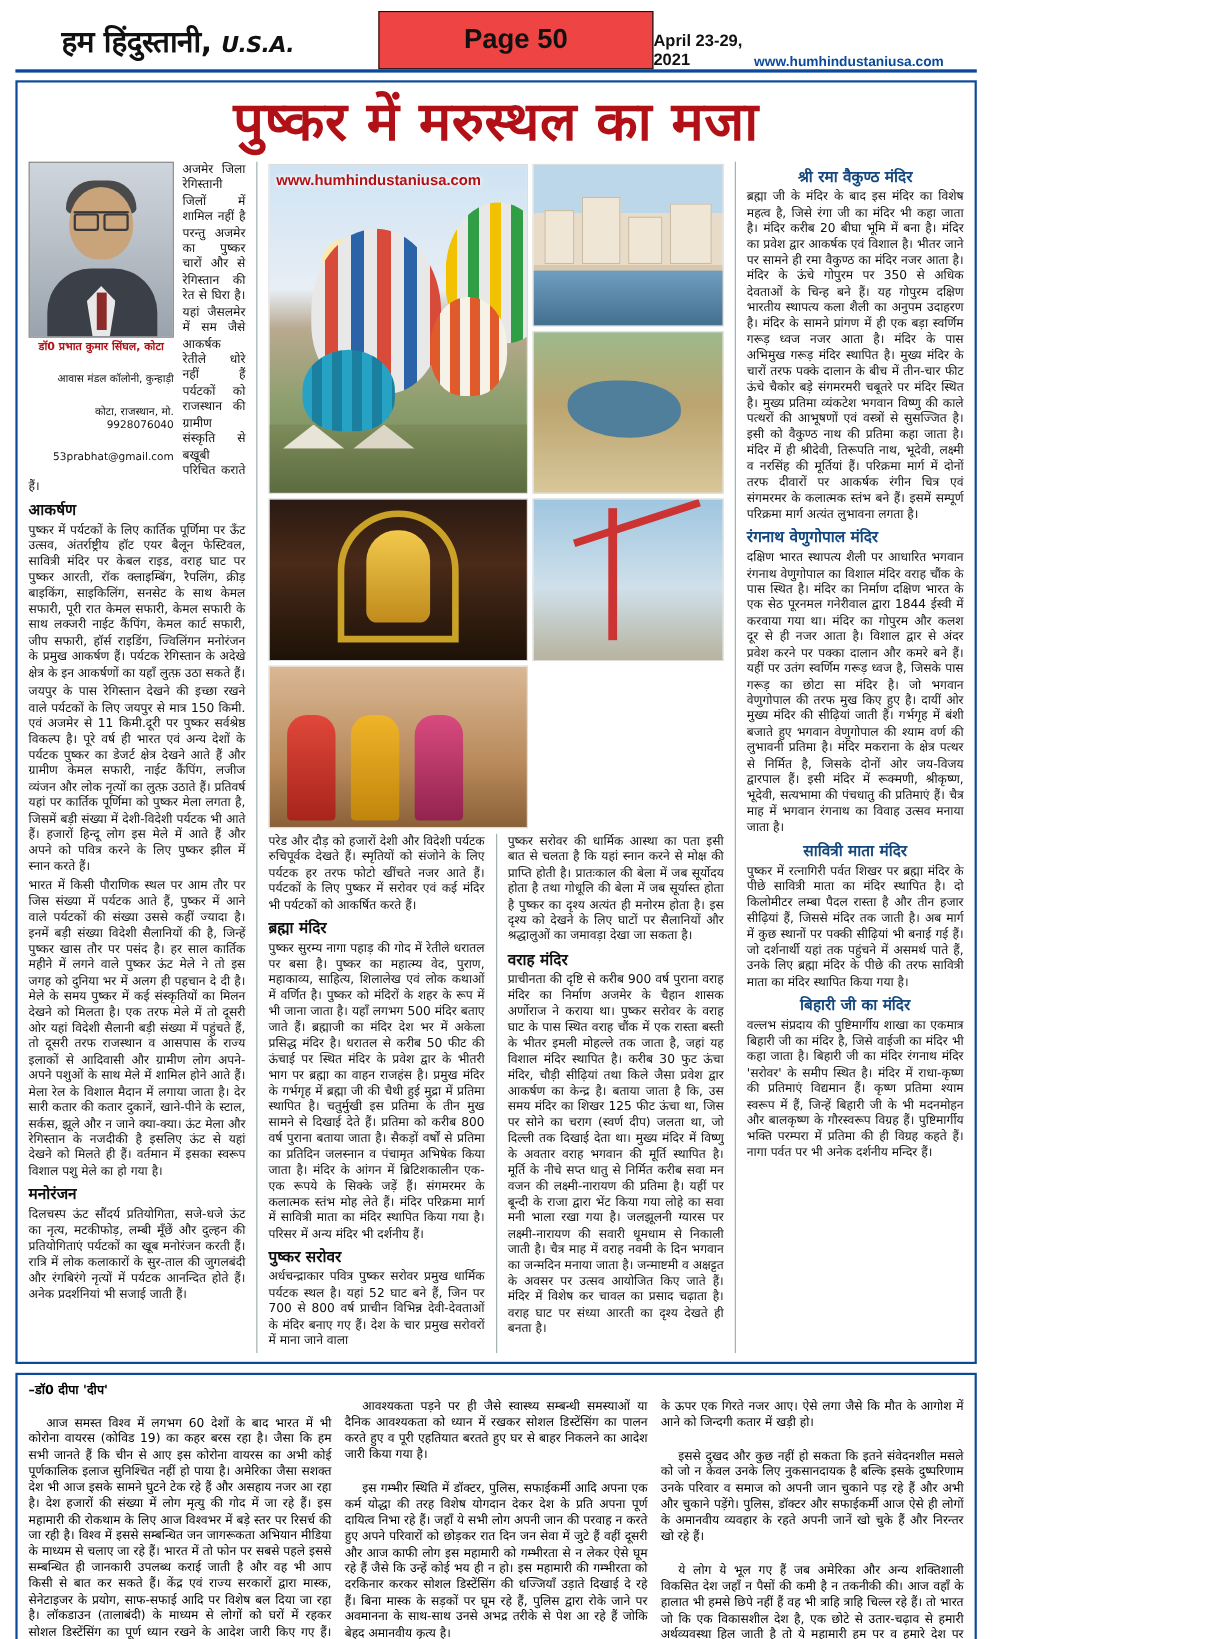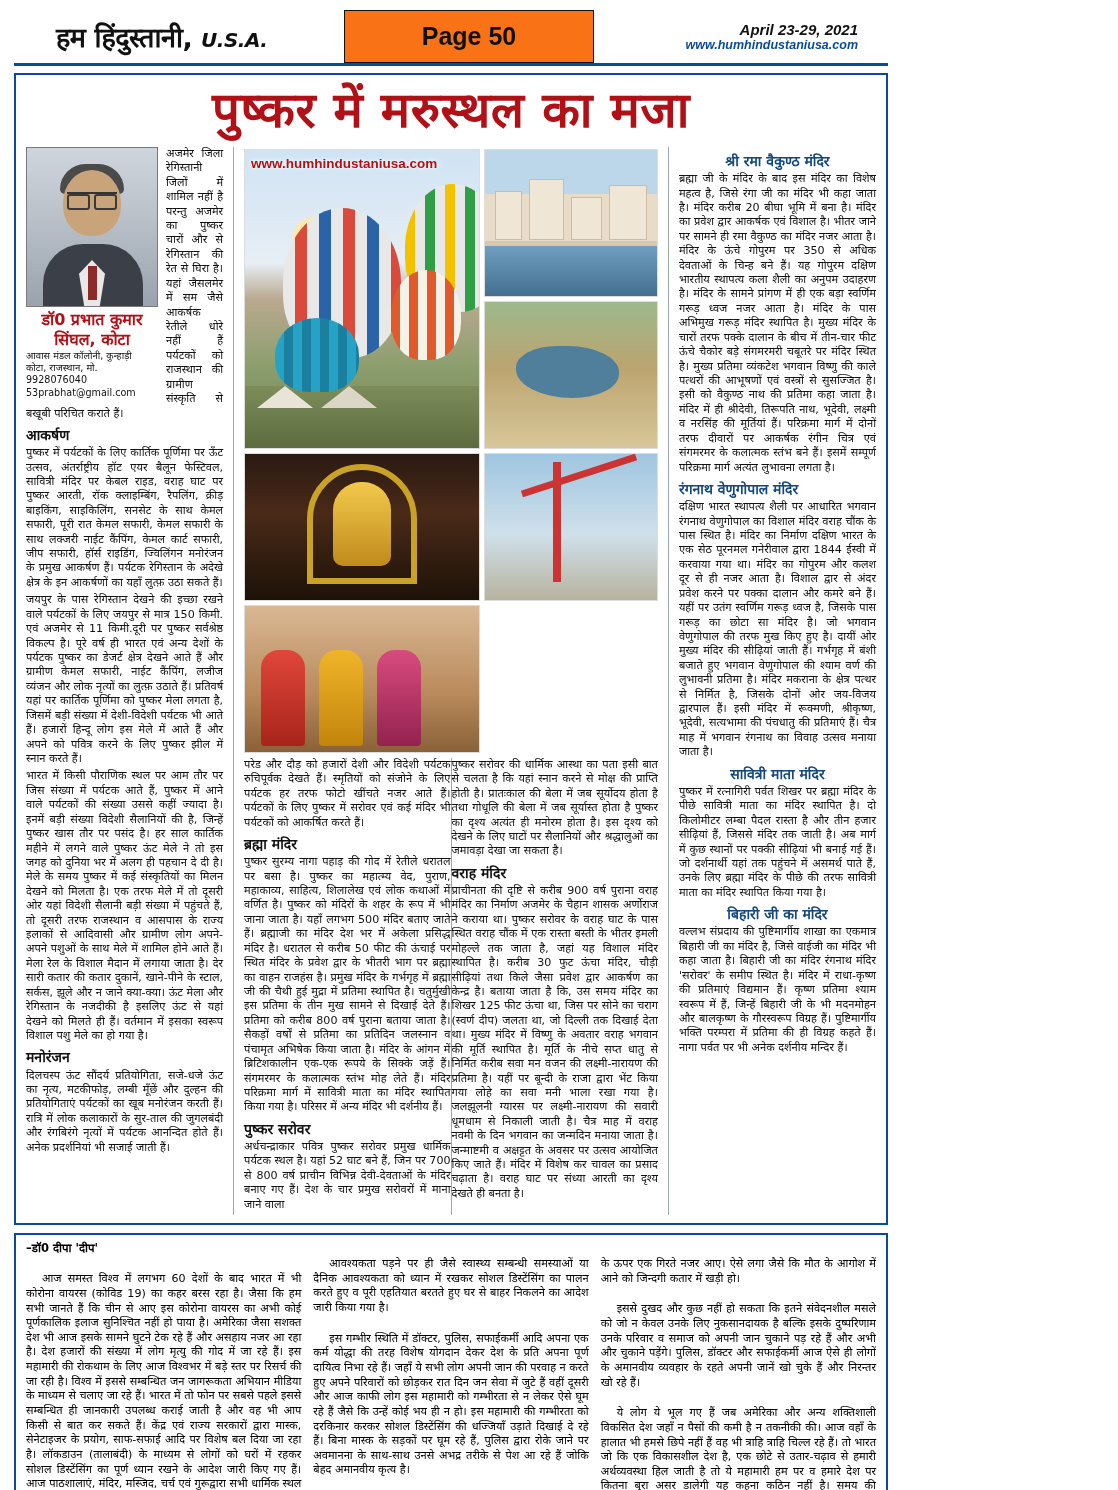--- a/index.html
+++ b/index.html
@@ -25,31 +25,31 @@
     flex:0 0 330px; display:flex; align-items:center;
     padding-left:42px;
   }
   .mast-logo {
     font-family:"DejaVu Sans", sans-serif;
     font-weight:bold; font-size:27px; color:#111;
     letter-spacing:-0.5px; white-space:nowrap;
   }
   .mast-logo .usa { font-style:italic; font-size:20px; }
   .mast-mid {
-    flex:0 0 250px; background:#f97316;
+    flex:0 0 250px; background:#ef4444;
     display:flex; align-items:center; justify-content:center;
     border:1px solid #111;
   }
   .mast-mid span {
     font-family:"Liberation Sans", sans-serif;
     font-weight:bold; font-size:25px; color:#111;
   }
   .mast-right {
-    flex:1; display:flex; flex-direction:column;
-    align-items:flex-end; justify-content:center; padding-right:30px;font-style:italic;
+    flex:1; display:flex; 
+    align-items:flex-end; justify-content:space-between; padding-right:30px;
   }
   .mast-date {
     font-family:"Liberation Sans", sans-serif;
     font-weight:bold; font-size:15px; color:#111;
   }
   .mast-url {
     font-family:"Liberation Sans", sans-serif;
     font-weight:bold; font-size:12.5px; color:#0b4a9a;
   }
 
@@ -127,27 +127,28 @@
   }
   .photo .shirt {
     position:absolute; left:52px; bottom:0; width:26px; height:46px;
     background:#e8e8e8; clip-path:polygon(50% 0,100% 30%,80% 100%,20% 100%,0 30%);
   }
   .photo .tie {
     position:absolute; left:61px; bottom:6px; width:9px; height:34px;
     background:#8d2a2a;
   }
   .authorname {
-    color:#b11116; font-weight:bold; font-size:16px;
+    color:#b11116; font-weight:bold; font-size:10px;
     text-align:center; margin-top:3px; line-height:1.25;
     font-family:"DejaVu Sans", sans-serif;
   }
   .authoraddr {
-    font-size:9.6px; text-align:left; line-height:1.28;
-    font-family:"DejaVu Sans", sans-serif;
+    font-size:9.6px; text-align:right; line-height:1.28;
+    font-family:"DejaVu Sans", sans-serif;
+    margin-top:17px;
   }
 
   
   .collage {
     width:100%; display:grid;
     grid-template-columns: 1.35fr 1fr;
     grid-auto-rows: auto;
     gap:4px;
     margin:2px 0 5px 0;
   }
@@ -366,21 +367,21 @@
             <div class="tower"></div>
             <div class="arm"></div>
           </div>
           <div class="ph folk-img">
             <div class="f1"></div>
             <div class="f2"></div>
             <div class="f3"></div>
           </div>
         </div>
 
-        <div style="display:flex; ">
+        <div style="display:flex; gap:10px;">
           <div style="flex:1 1 0;">
             <p>परेड और दौड़ को हजारों देशी और विदेशी पर्यटक रुचिपूर्वक देखते हैं। स्मृतियों को संजोने के लिए पर्यटक हर तरफ फोटो खींचते नजर आते हैं। पर्यटकों के लिए पुष्कर में सरोवर एवं कई मंदिर भी पर्यटकों को आकर्षित करते हैं।</p>
             <div class="subhead">ब्रह्मा मंदिर</div>
             <p>पुष्कर सुरम्य नागा पहाड़ की गोद में रेतीले धरातल पर बसा है। पुष्कर का महात्म्य वेद, पुराण, महाकाव्य, साहित्य, शिलालेख एवं लोक कथाओं में वर्णित है। पुष्कर को मंदिरों के शहर के रूप में भी जाना जाता है। यहाँ लगभग 500 मंदिर बताए जाते हैं। ब्रह्माजी का मंदिर देश भर में अकेला प्रसिद्ध मंदिर है। धरातल से करीब 50 फीट की ऊंचाई पर स्थित मंदिर के प्रवेश द्वार के भीतरी भाग पर ब्रह्मा का वाहन राजहंस है। प्रमुख मंदिर के गर्भगृह में ब्रह्मा जी की चैथी हुई मुद्रा में प्रतिमा स्थापित है। चतुर्मुखी इस प्रतिमा के तीन मुख सामने से दिखाई देते हैं। प्रतिमा को करीब 800 वर्ष पुराना बताया जाता है। सैकड़ों वर्षों से प्रतिमा का प्रतिदिन जलस्नान व पंचामृत अभिषेक किया जाता है। मंदिर के आंगन में ब्रिटिशकालीन एक-एक रूपये के सिक्के जड़ें हैं। संगमरमर के कलात्मक स्तंभ मोह लेते हैं। मंदिर परिक्रमा मार्ग में सावित्री माता का मंदिर स्थापित किया गया है। परिसर में अन्य मंदिर भी दर्शनीय हैं।</p>
             <div class="subhead">पुष्कर सरोवर</div>
             <p>अर्धचन्द्राकार पवित्र पुष्कर सरोवर प्रमुख धार्मिक पर्यटक स्थल है। यहां 52 घाट बने हैं, जिन पर 700 से 800 वर्ष प्राचीन विभिन्न देवी-देवताओं के मंदिर बनाए गए हैं। देश के चार प्रमुख सरोवरों में माना जाने वाला</p>
           </div>
           <div class="colsep"></div>
           <div style="flex:1 1 0;">
             <p>पुष्कर सरोवर की धार्मिक आस्था का पता इसी बात से चलता है कि यहां स्नान करने से मोक्ष की प्राप्ति होती है। प्रातःकाल की बेला में जब सूर्योदय होता है तथा गोधूलि की बेला में जब सूर्यास्त होता है पुष्कर का दृश्य अत्यंत ही मनोरम होता है। इस दृश्य को देखने के लिए घाटों पर सैलानियों और श्रद्धालुओं का जमावड़ा देखा जा सकता है।</p>

